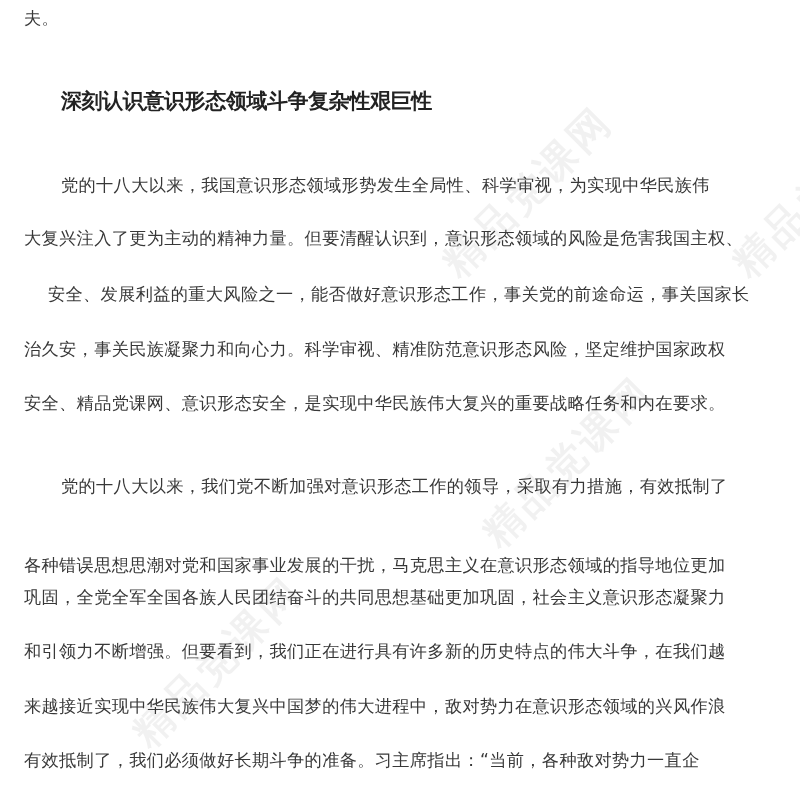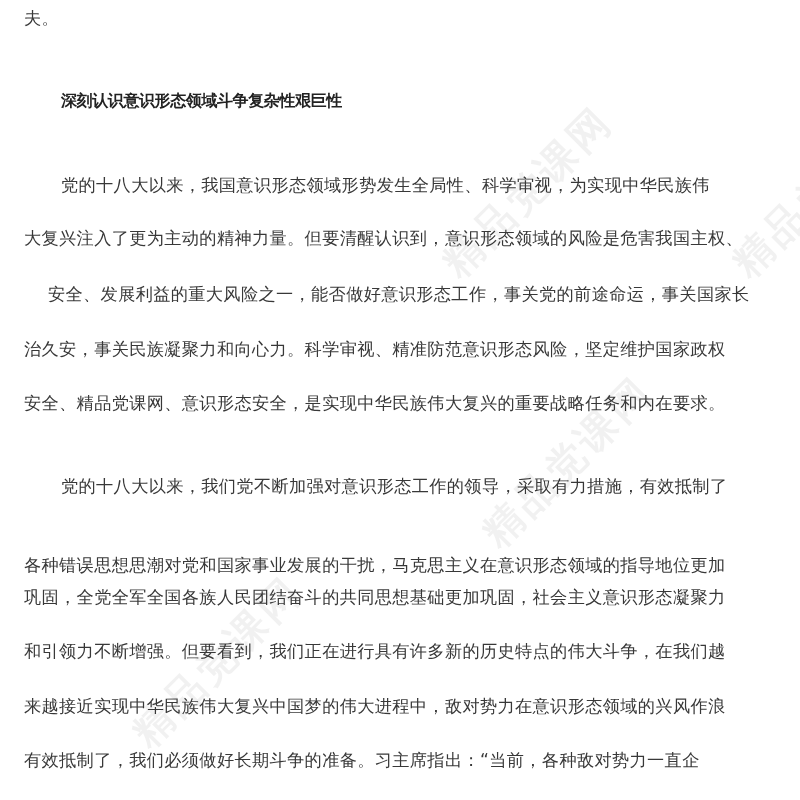--- a/index.html
+++ b/index.html
@@ -16,21 +16,21 @@
     letter-spacing: 4px; font-weight: bold;
   }
   .doc { position: absolute; left: 0; top: 0; width: 800px; height: 800px; z-index: 1; }
   .line {
     position: absolute; left: 24px; right: 18px;
     font-size: 17.2px; line-height: 24px; height: 24px;
     white-space: nowrap; letter-spacing: 0.35px; color: #383838;
   }
   .line.indent { left: 61px; }
   .heading {
-    position: absolute; left: 61px; font-size: 16px; font-weight: bold;
+    position: absolute; left: 61px; font-size: 21px; font-weight: bold;
     line-height: 24px; color: #222; letter-spacing: -0.4px;
   }
 </style>
 </head>
 <body>
 
 <div class="watermark-layer">
   <div class="wm" style="left:430px; top:250px;">精品党课网</div>
   <div class="wm" style="left:470px; top:520px;">精品党课网</div>
   <div class="wm" style="left:120px; top:720px;">精品党课网</div>

